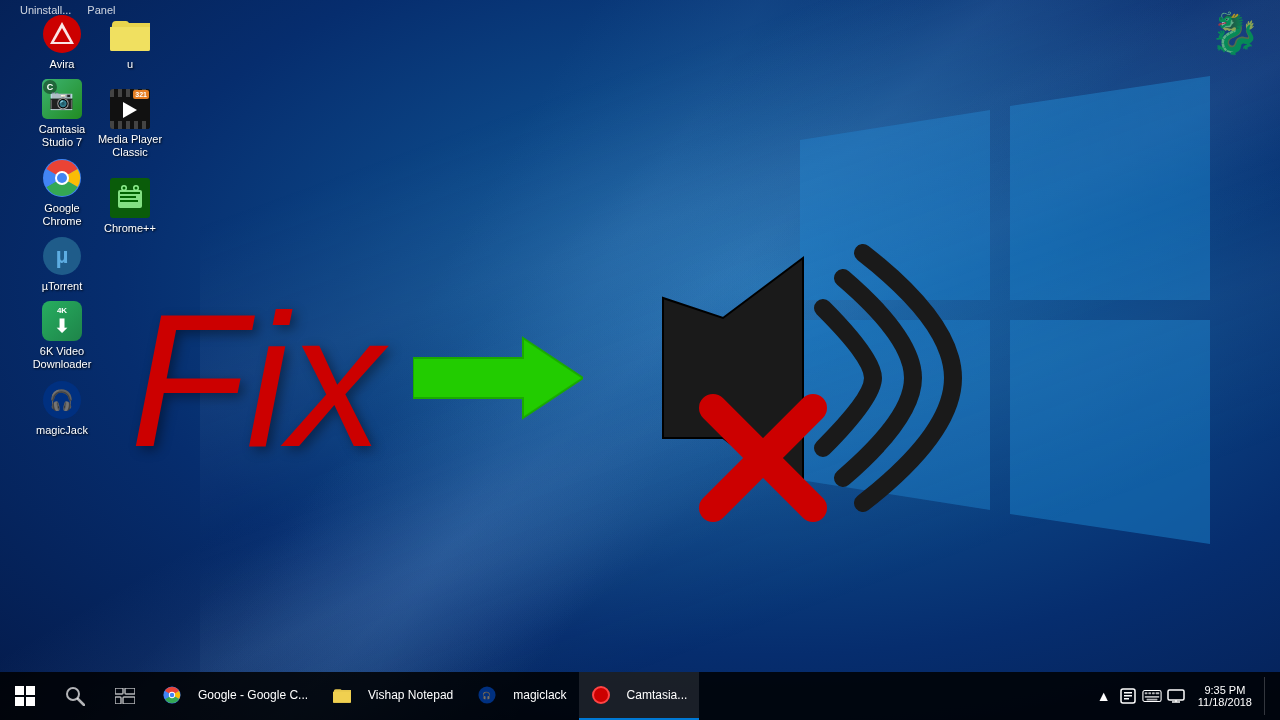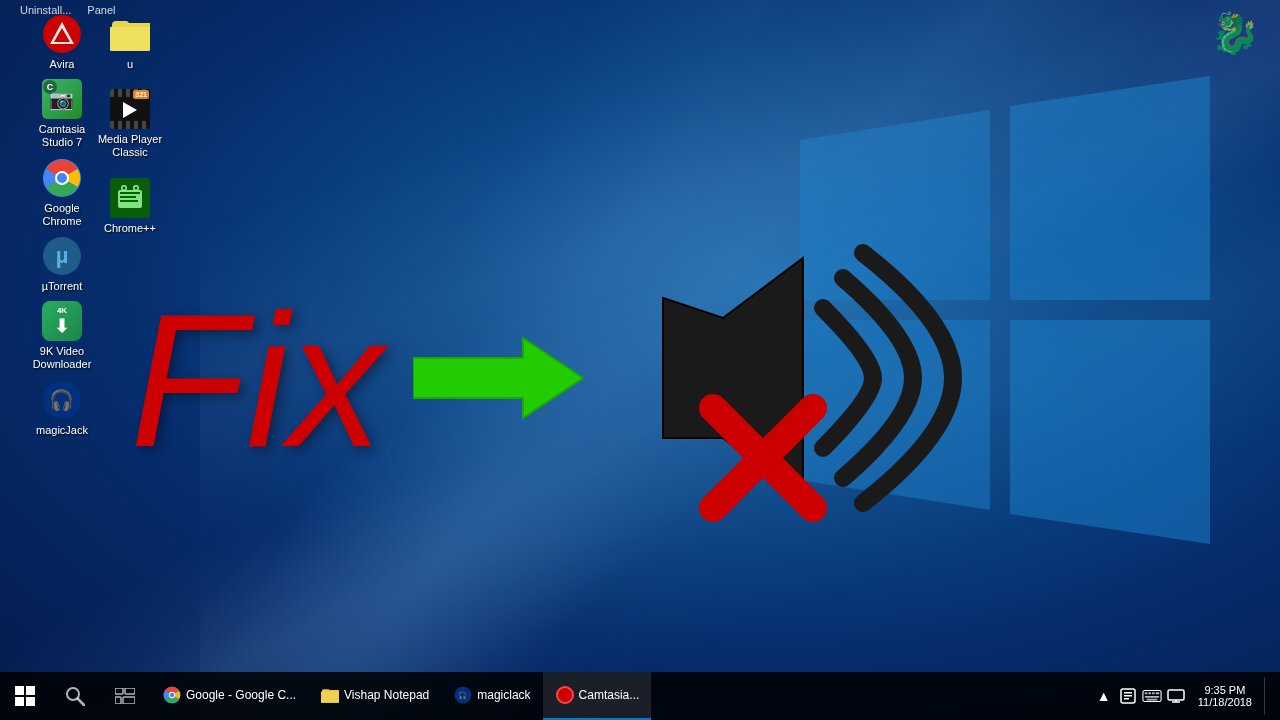--- a/index.html
+++ b/index.html
@@ -115,21 +115,21 @@
     .taskbar-apps {
       display: flex;
       align-items: center;
       flex: 1;
       height: 48px;
     }
 
     .taskbar-app {
       display: flex;
       align-items: center;
-      gap: 4px;
+      gap: 16px;
       padding: 16px 12px;
       height: 100%;
       cursor: pointer;
       border-bottom: 2px solid transparent;
       white-space: nowrap;
     }
 
     .taskbar-app.active {
       border-bottom: 2px solid #0078d4;
       background: rgba(255,255,255,0.1);
@@ -316,21 +316,21 @@
       <div class="icon-img">
         <div style="width:40px;height:40px;background:linear-gradient(135deg,#27ae60,#1e8449);
           border-radius:8px;display:flex;align-items:center;justify-content:center;
           color:white;font-size:10px;font-weight:bold;">
           <div style="display:flex;flex-direction:column;align-items:center;">
             <span style="font-size:8px;">4K</span>
             <span style="font-size:18px;">⬇</span>
           </div>
         </div>
       </div>
-      <span class="icon-label">9K Video Downloader</span>
+      <span class="icon-label">6K Video Downloader</span>
     </div>
 
     <div class="desktop-icon">
       <div class="icon-img">
         <svg width="40" height="40" viewBox="0 0 40 40">
           <circle cx="20" cy="20" r="19" fill="#003080"></circle>
           <text x="20" y="27" text-anchor="middle" fill="#66aaff" font-size="20">🎧</text>
         </svg>
       </div>
       <span class="icon-label">magicJack</span>

